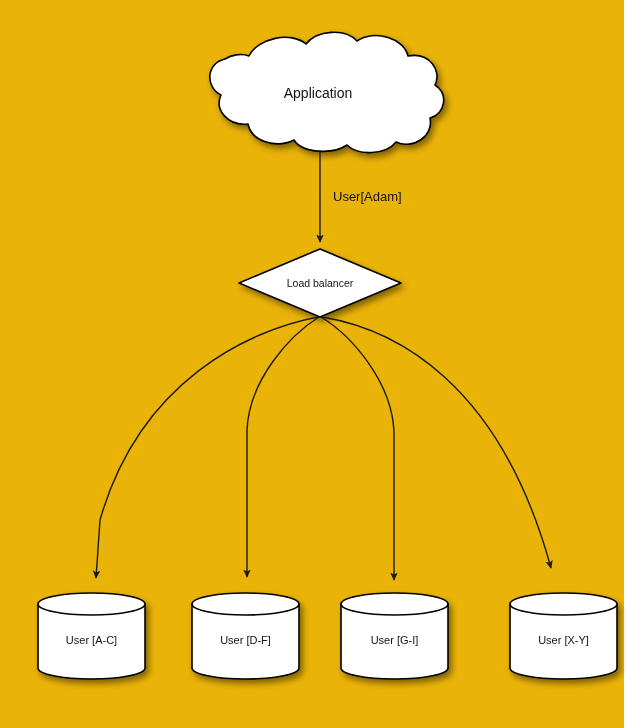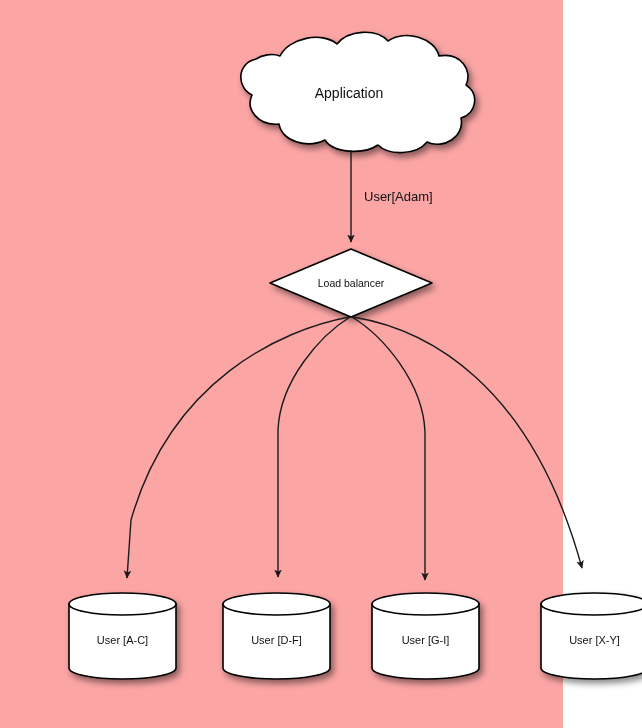--- a/index.html
+++ b/index.html
@@ -8,24 +8,23 @@
     background: #ffffff;
   }
   body {
     width: 642px;
     height: 728px;
     overflow: hidden;
     font-family: "Liberation Sans", sans-serif;
   }
   #diagram-root {
     position: relative;
-    width: 532px;
+    width: 624px;
     height: 728px;
-    background: #fca5a5;
-    padding-left: 31px;
+    background: #eab308;
   }
   svg#diagram-canvas {
     display: block;
     width: 642px;
     height: 728px;
   }
   .node-shape {
     fill: #ffffff;
     stroke: #000000;
     stroke-width: 1.6;

